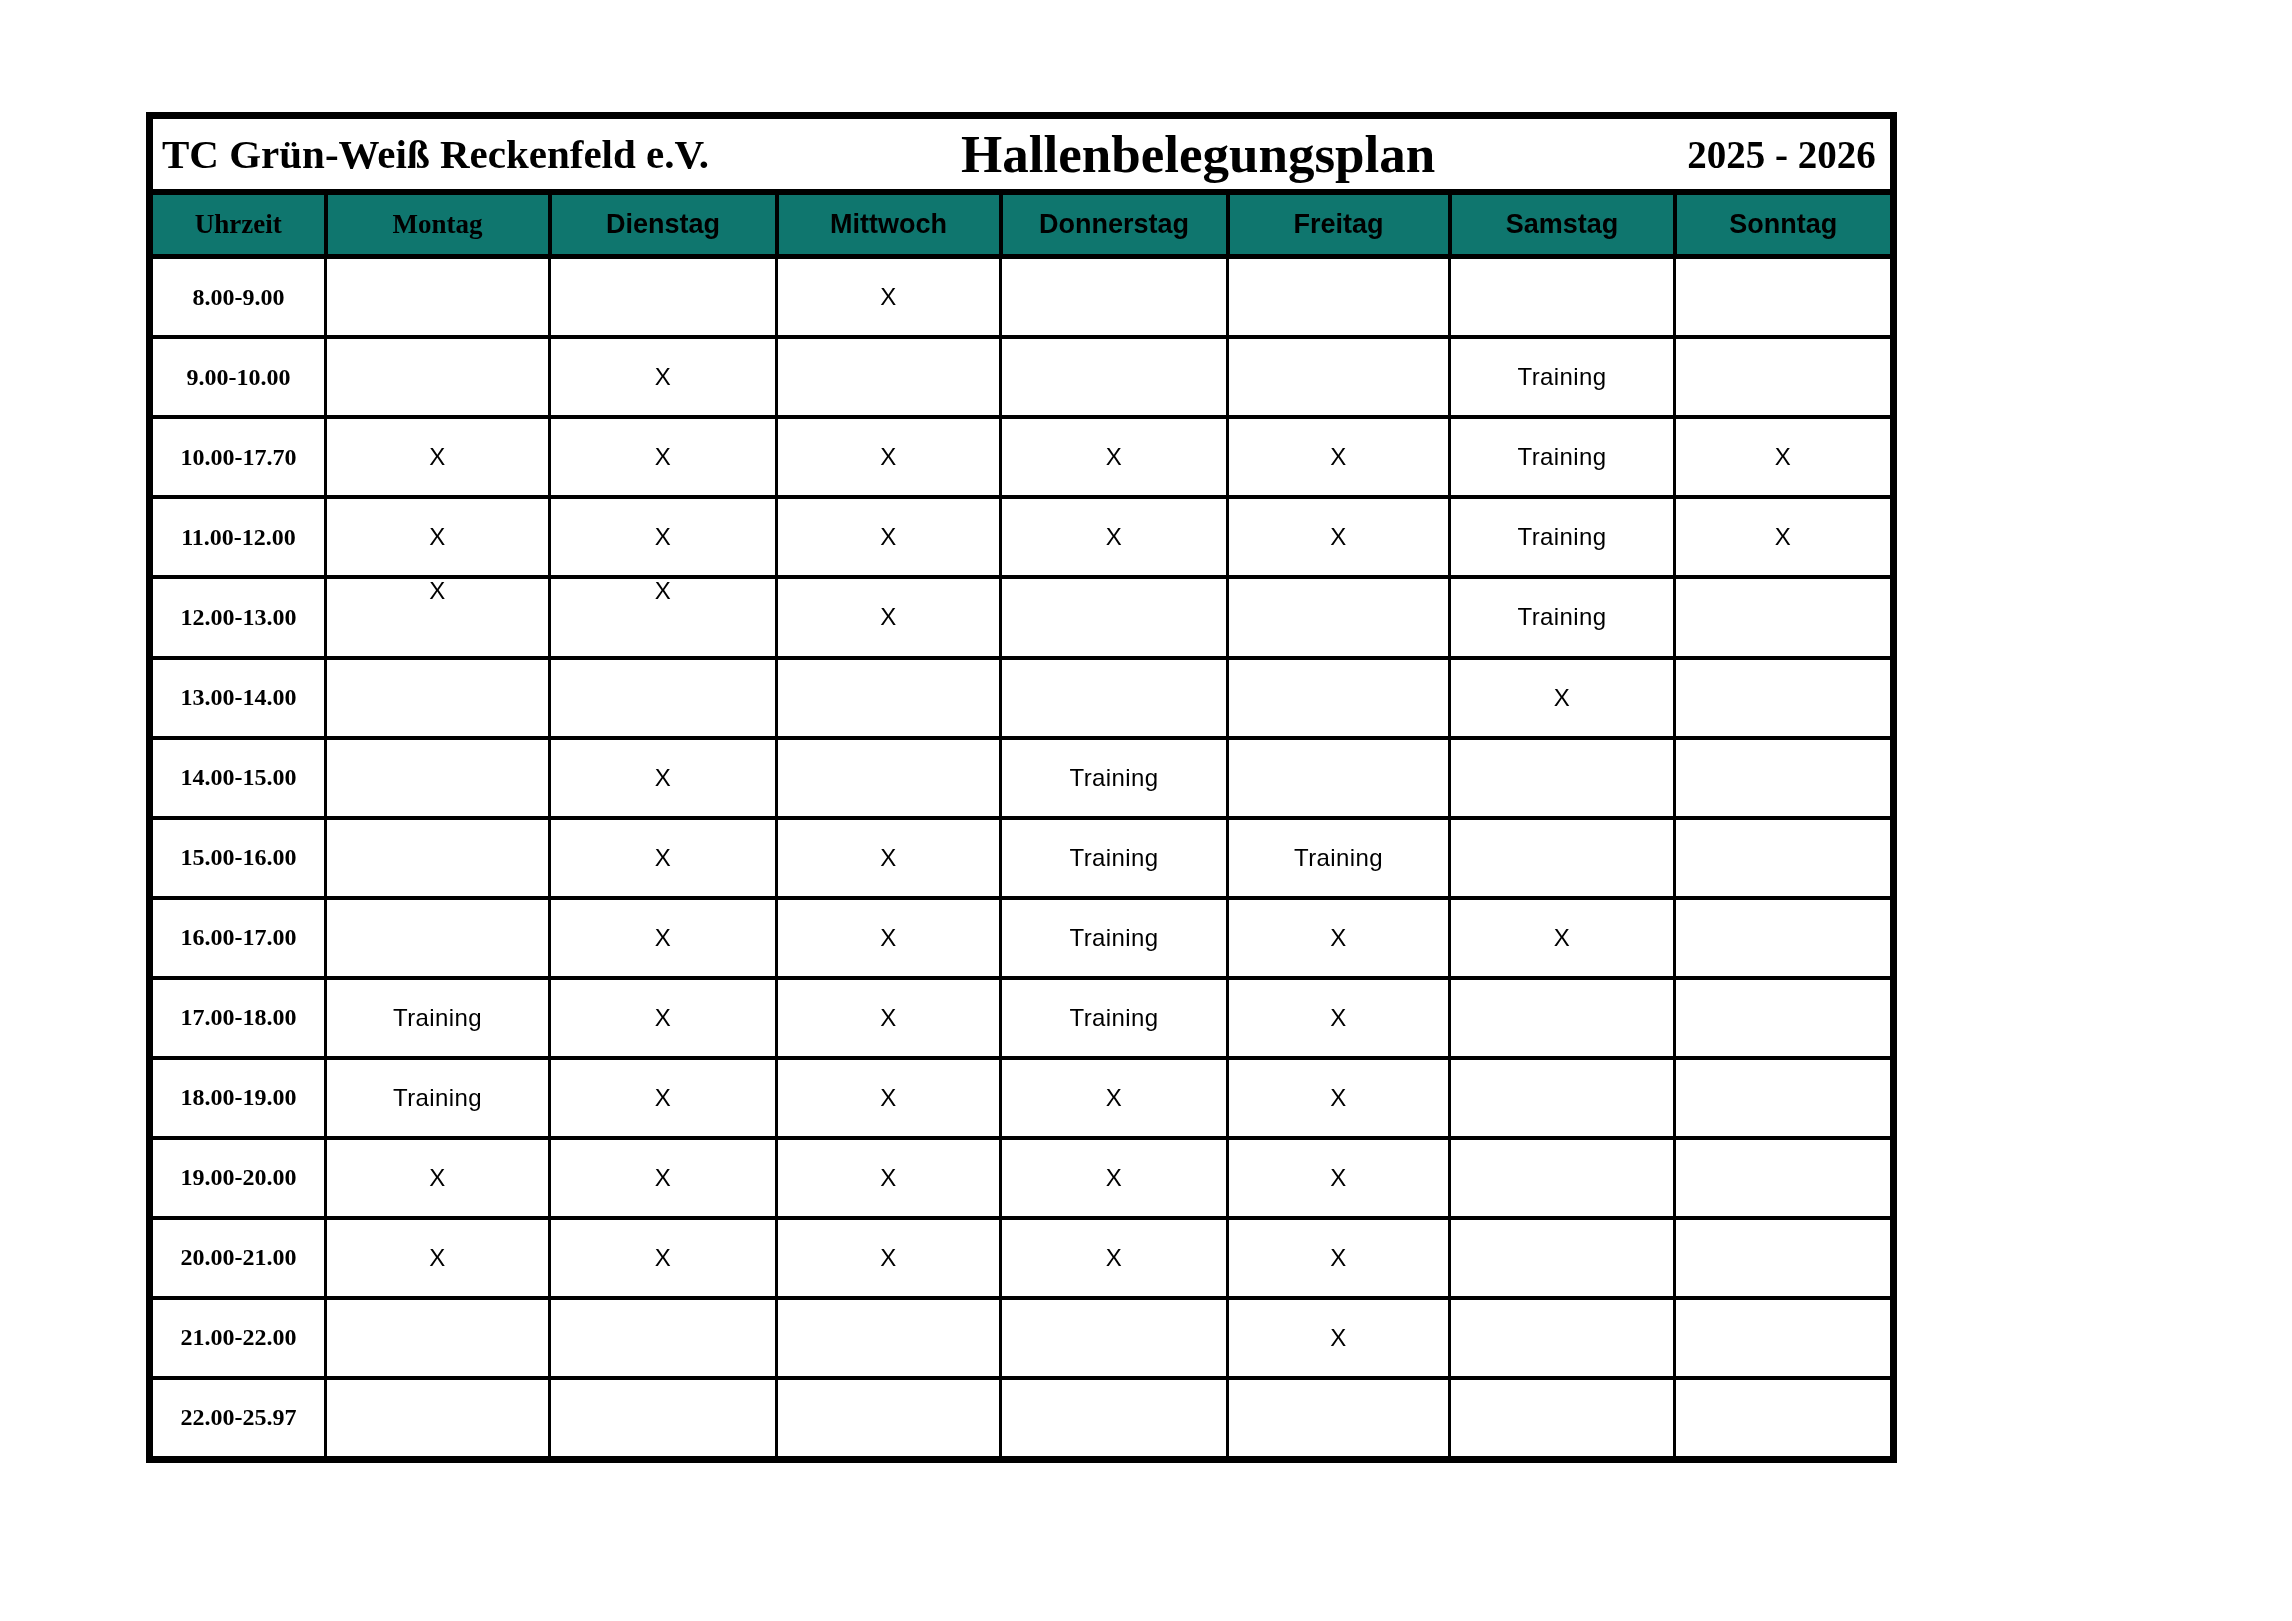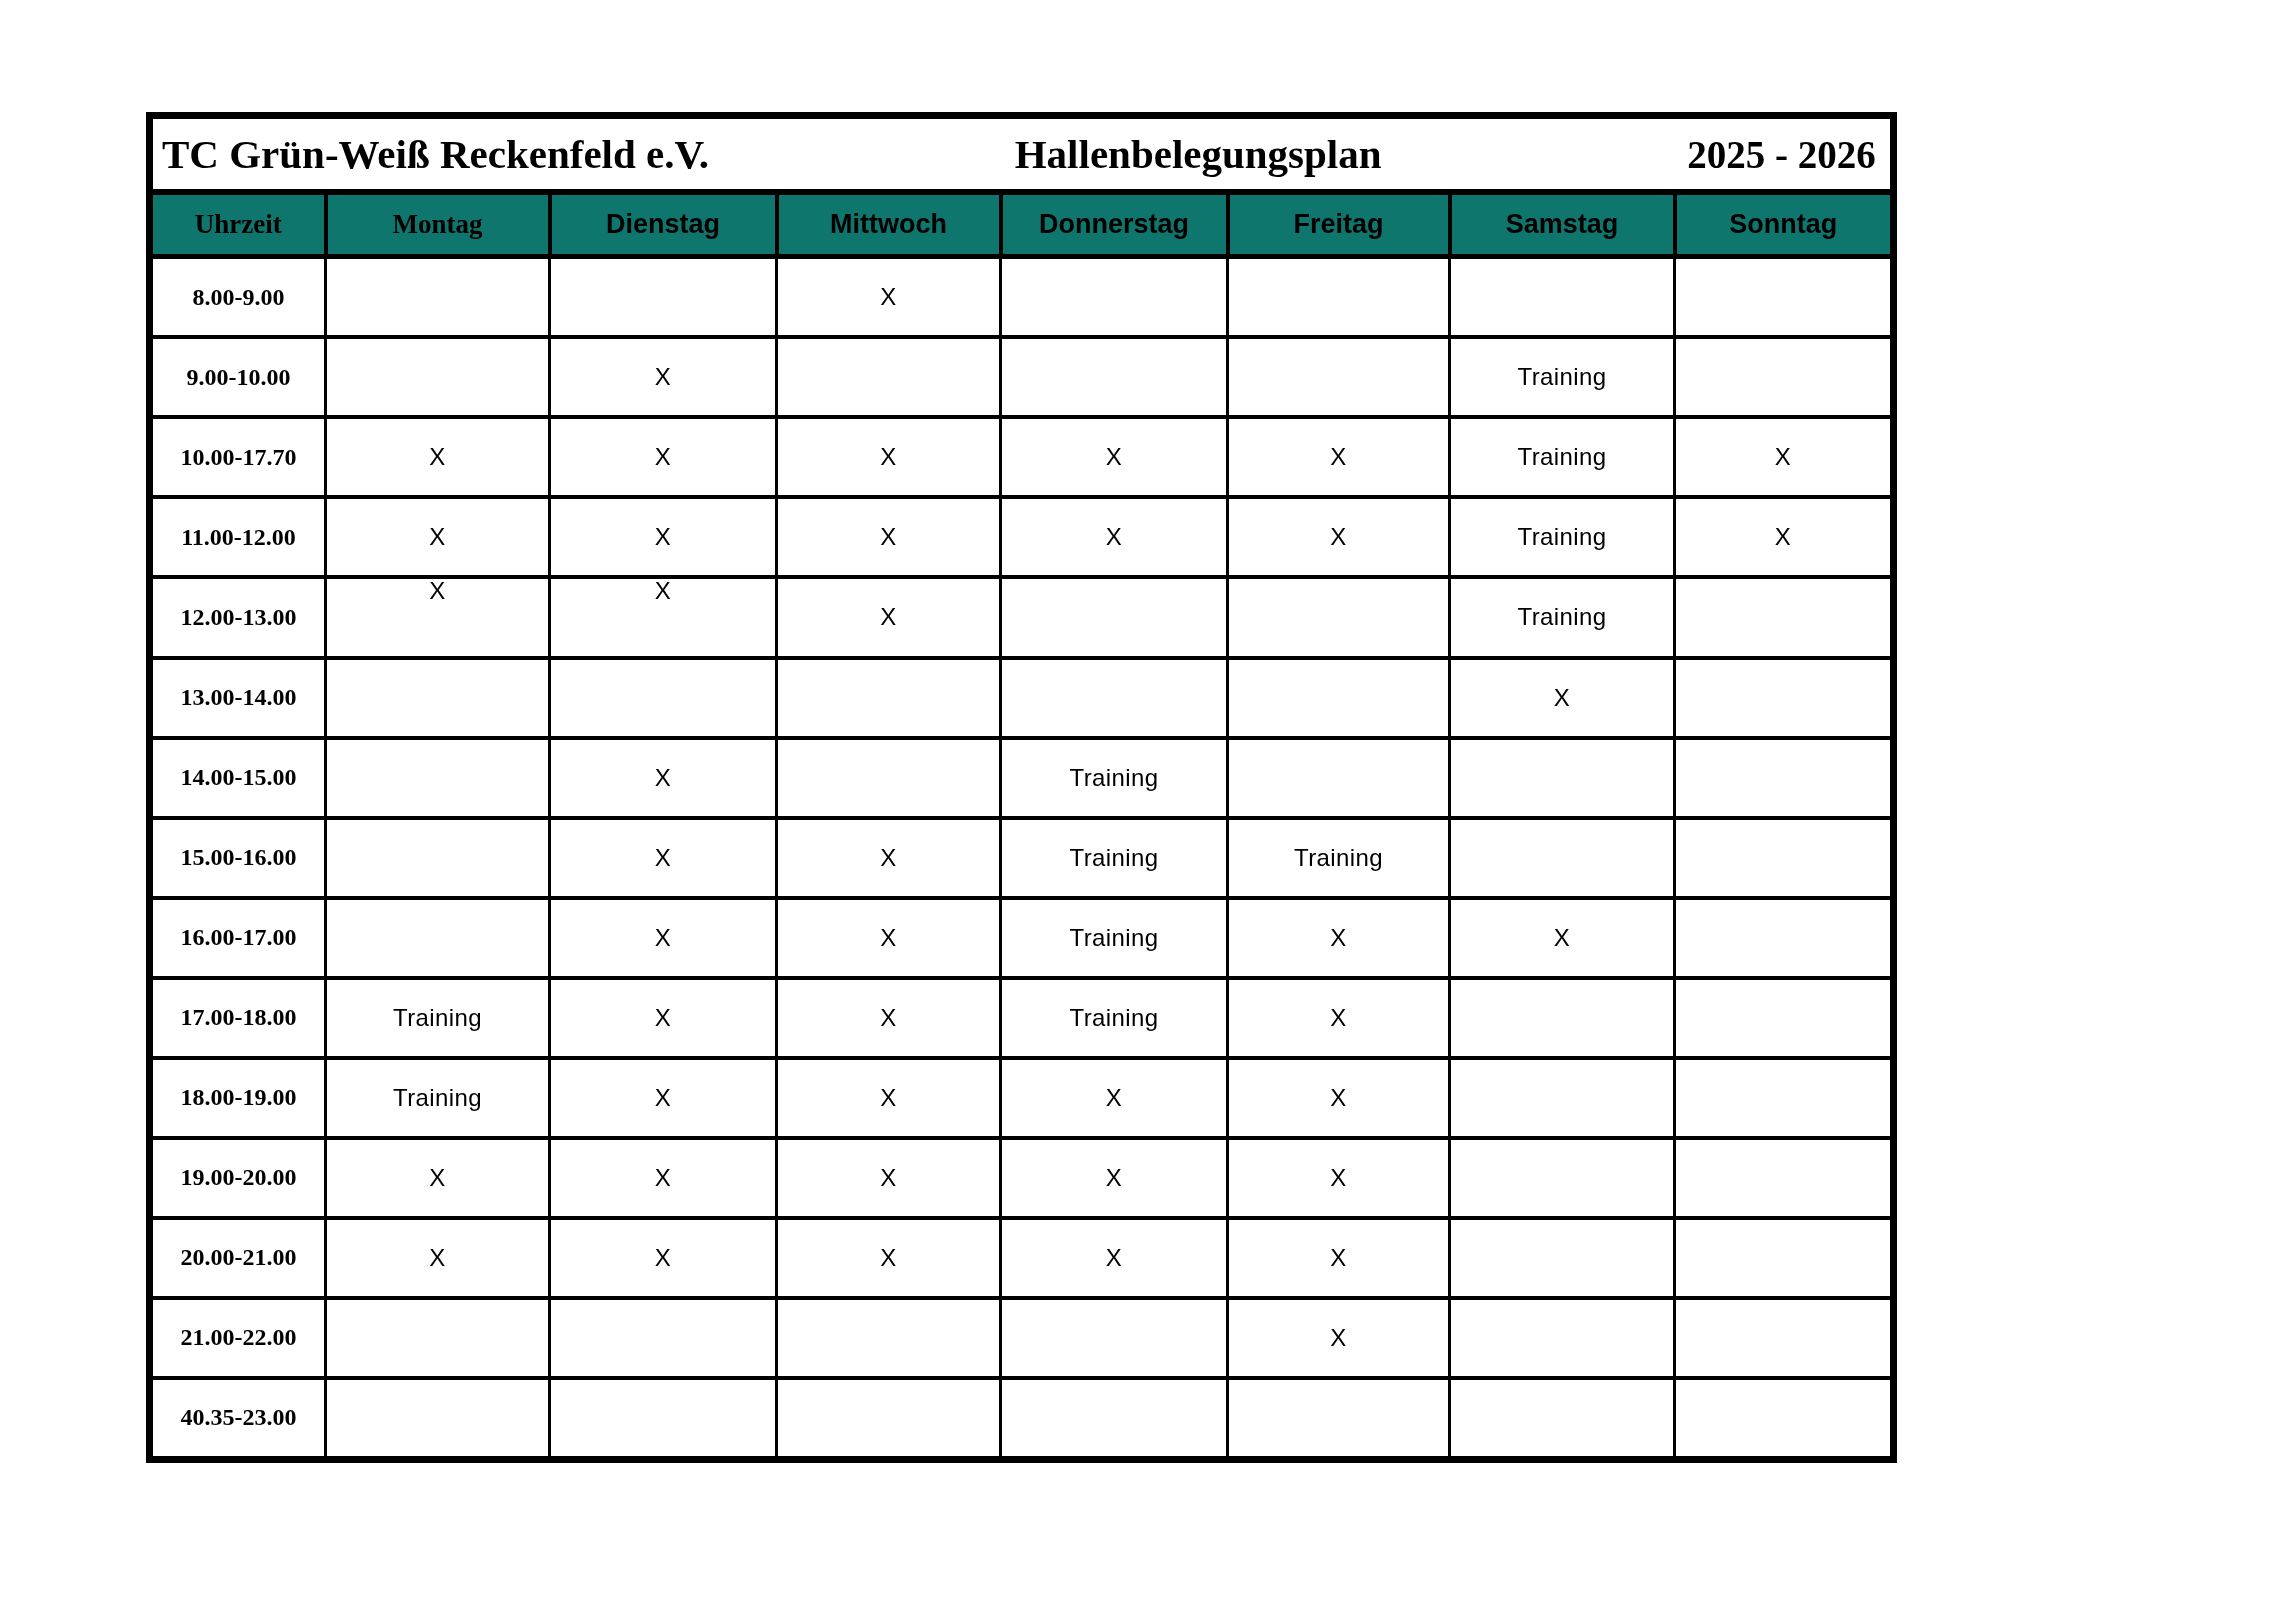--- a/index.html
+++ b/index.html
@@ -41,21 +41,21 @@
   }
   .club-name {
     font-family: "Liberation Serif", "DejaVu Serif", serif;
     font-weight: bold;
     font-size: 41px;
     white-space: nowrap;
   }
   .plan-title {
     font-family: "Liberation Serif", "DejaVu Serif", serif;
     font-weight: bold;
-    font-size: 41px;
+    font-size: 53px;
     white-space: nowrap;
     text-align: right;
   }
   .season {
     font-family: "Liberation Serif", "DejaVu Serif", serif;
     font-weight: bold;
     font-size: 39px;
     white-space: nowrap;
   }
   
@@ -277,21 +277,21 @@
             <td class="time-cell">21.00-22.00</td>
             <td class="schedule-cell"></td>
             <td class="schedule-cell"></td>
             <td class="schedule-cell"></td>
             <td class="schedule-cell"></td>
             <td class="schedule-cell">X</td>
             <td class="schedule-cell"></td>
             <td class="schedule-cell"></td>
           </tr>
           <tr>
-            <td class="time-cell">40.35-23.00</td>
+            <td class="time-cell">22.00-25.97</td>
             <td class="schedule-cell"></td>
             <td class="schedule-cell"></td>
             <td class="schedule-cell"></td>
             <td class="schedule-cell"></td>
             <td class="schedule-cell"></td>
             <td class="schedule-cell"></td>
             <td class="schedule-cell"></td>
           </tr>
         </tbody>
     </table>

